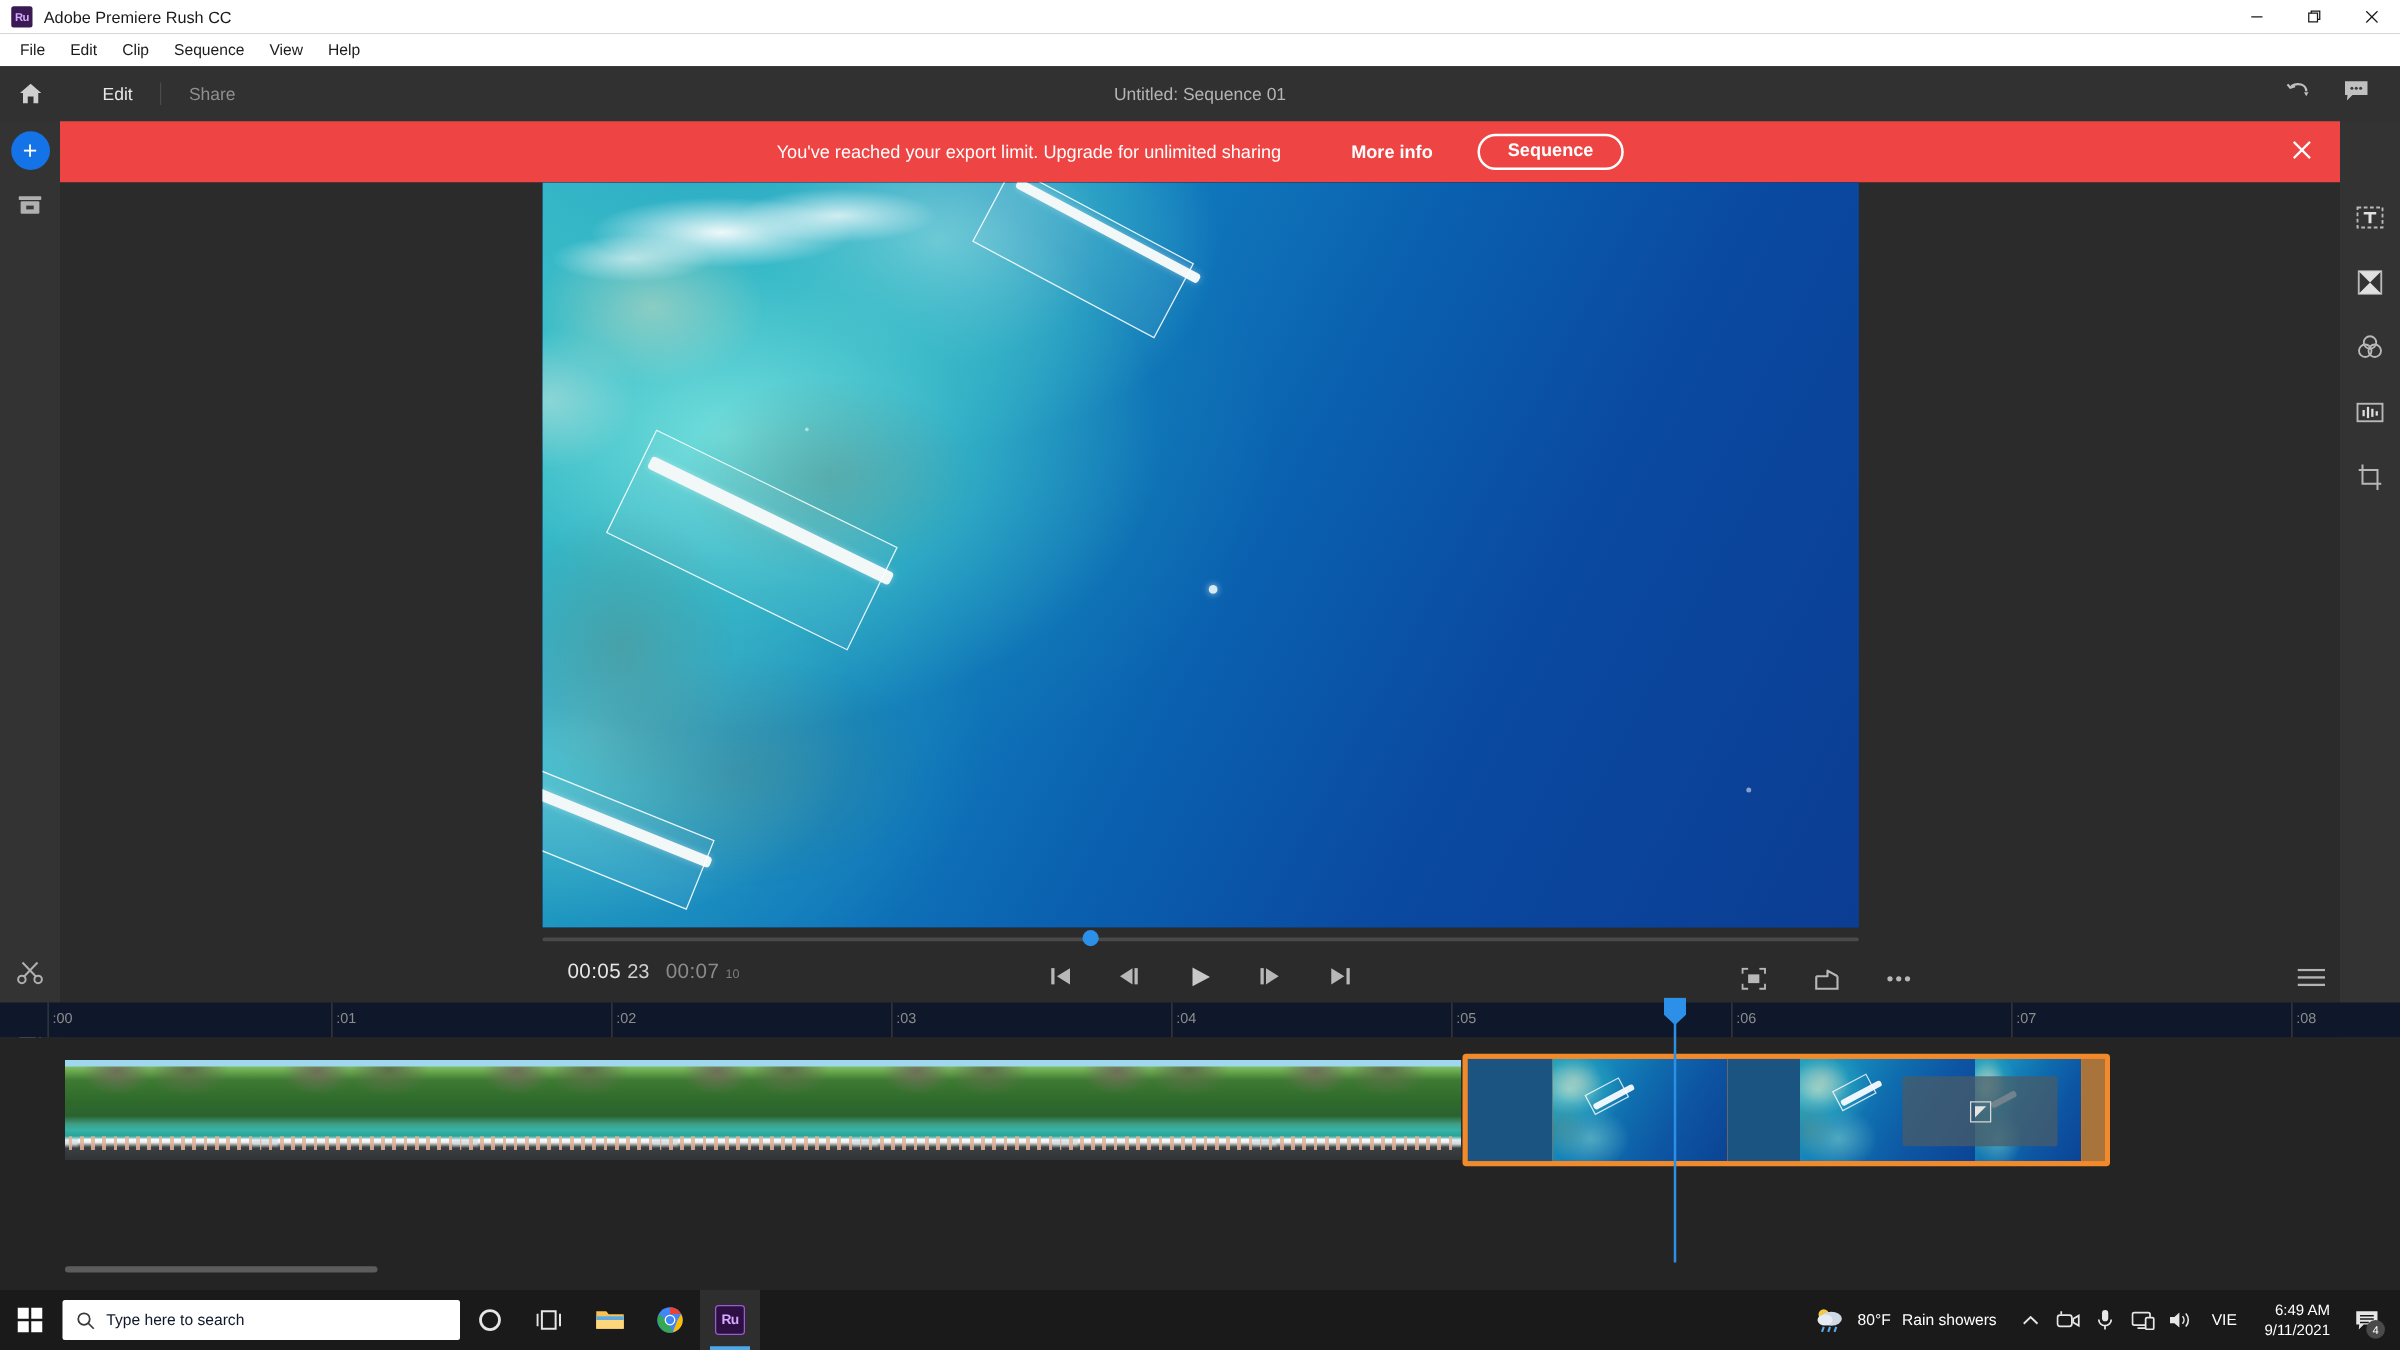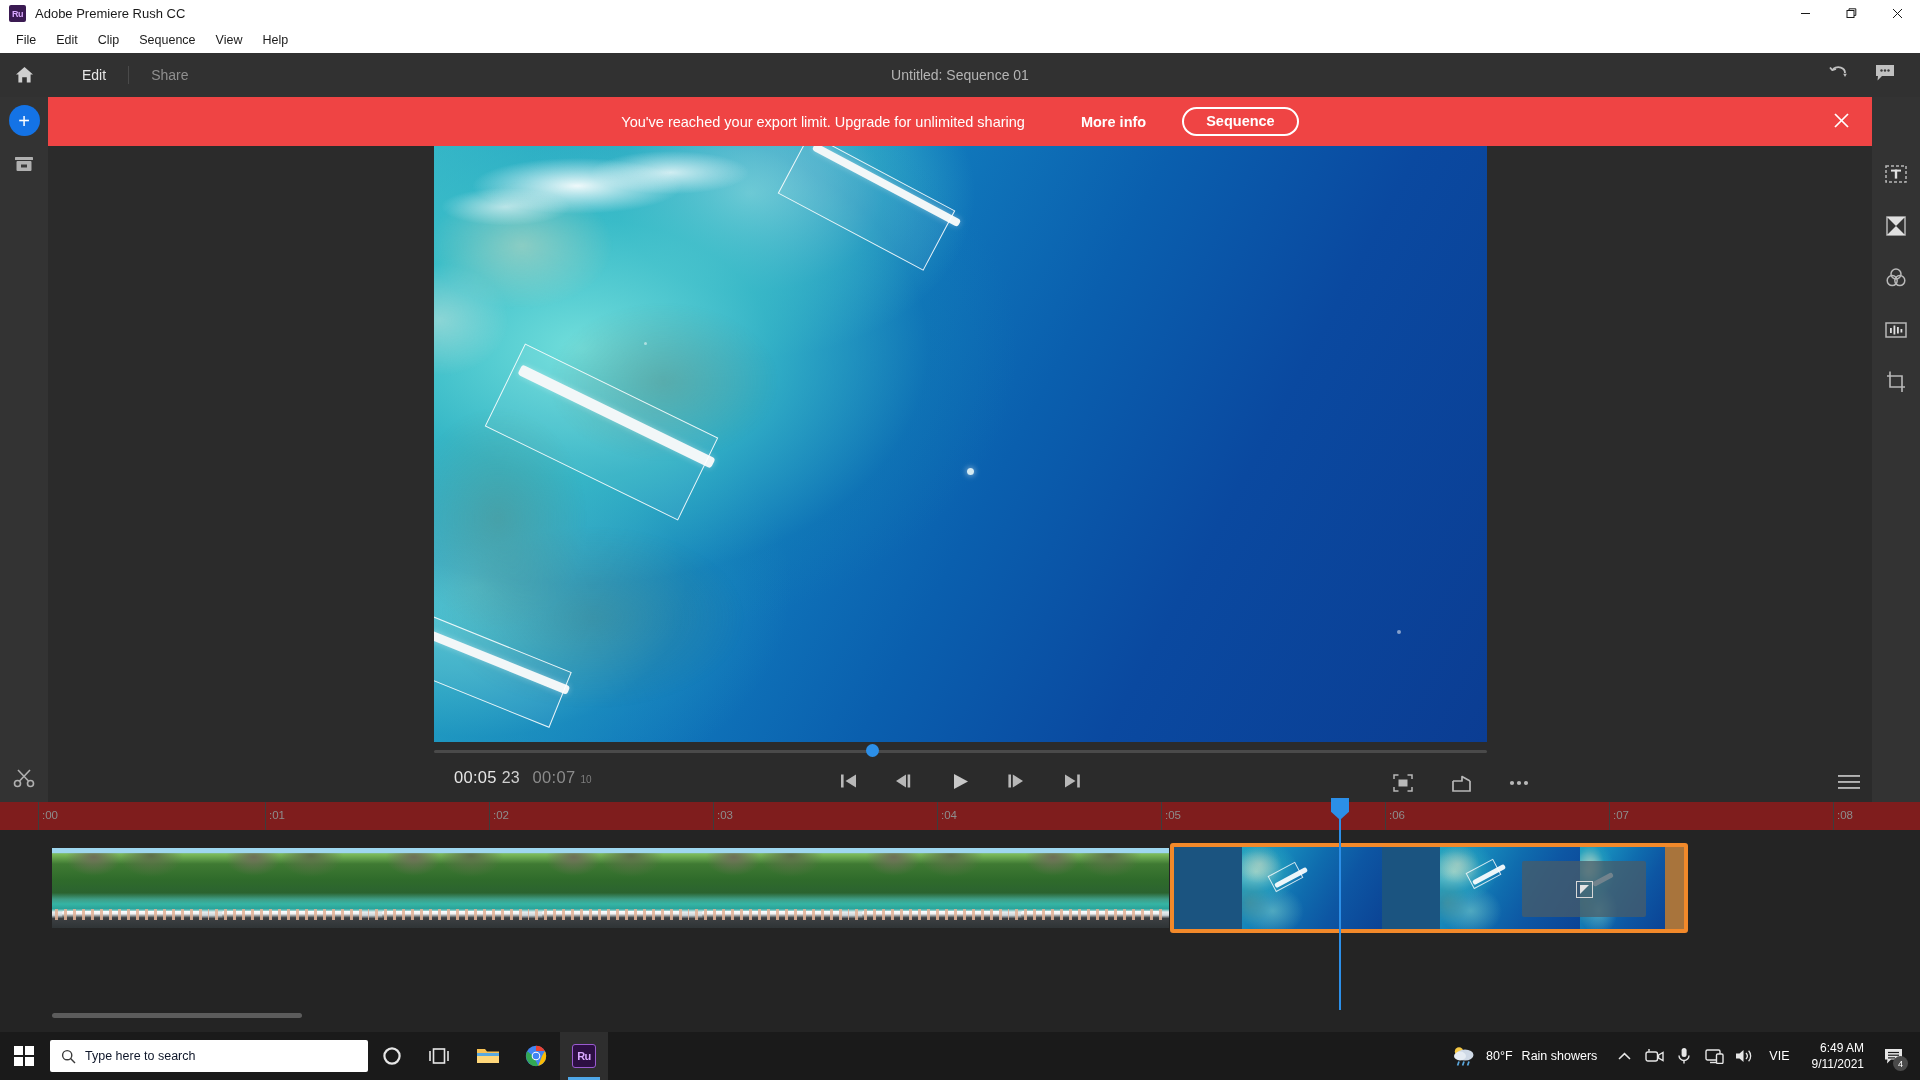--- a/index.html
+++ b/index.html
@@ -186,21 +186,21 @@
   }
   .t-btn { width:26px; height:26px; display:flex; align-items:center; justify-content:center; color:#b8b8b8; }
   .transport-right {
     position:absolute; right:340px; top:10px; display:flex; align-items:center; gap:32px;
   }
   .hamburger { position:absolute; right:12px; top:15px; color:#b4b4b4; }
 
   
   .ruler {
     position:absolute; left:0; top:802px; width:1920px; height:28px;
-    background:#7f1d1d;
+    background:#0f172a;
   }
   .tick { position:absolute; top:0; width:1px; height:28px; background:#3d3d3d; }
   .tick-label {
     position:absolute; top:7px; font-size:11.5px; color:#8d8d8d;
   }
 
   
   .timeline {
     position:absolute; left:0; top:830px; width:1920px; height:202px;
     background:#242424;

